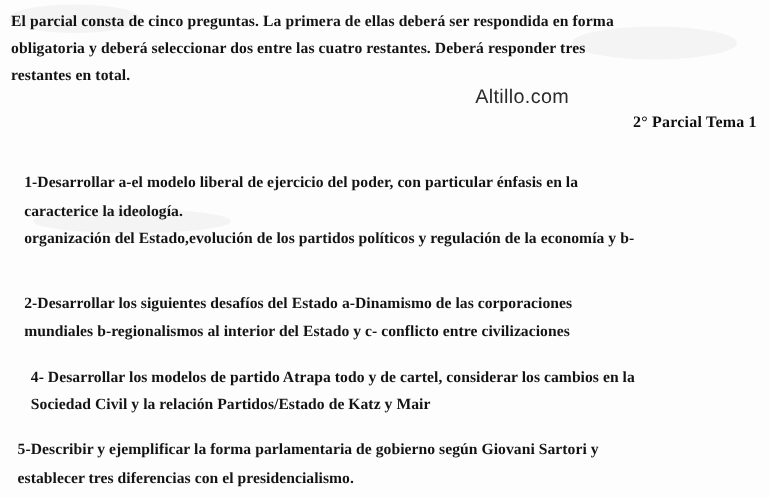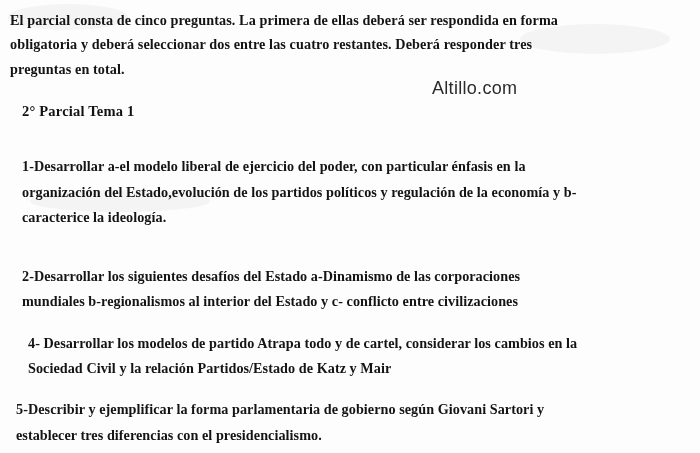--- a/index.html
+++ b/index.html
@@ -49,20 +49,21 @@
     color: #2b2b2b;
     letter-spacing: 0.3px;
   }
 
   .exam-title {
     margin: 22px 0 0 12px;
     font-size: 14.5px;
     font-weight: 700;
     letter-spacing: 0.2px;
     color: #111;
+    text-align: right;
   }
 
   .questions {
     margin: 16px 0 0 6px;
   }
   .q {
     margin: 0 0 16px 0;
     font-size: 14.2px;
     line-height: 1.78;
     color: #141414;
@@ -93,33 +94,33 @@
 
 <div class="page">
 
   <div class="blotch b1"></div>
   <div class="blotch b2"></div>
   <div class="blotch b3"></div>
 
   <p class="intro">
     <span class="ln">El parcial consta de cinco preguntas. La primera de ellas deberá ser respondida en forma</span>
     <span class="ln">obligatoria y deberá seleccionar dos  entre las cuatro restantes. Deberá responder tres</span>
-    <span class="ln">preguntas en total.</span>
+    <span class="ln">restantes en total.</span>
   </p>
 
   <div class="watermark">Altillo.com</div>
 
   <div class="exam-title">2° Parcial Tema 1</div>
 
   <div class="questions">
 
     <div class="q indent-1">
       <span class="ln">1-Desarrollar a-el modelo liberal de ejercicio del poder, con particular énfasis en la</span>
+      <span class="ln">caracterice la ideología.</span>
       <span class="ln">organización del Estado,evolución de los partidos políticos y regulación de la economía y b-</span>
-      <span class="ln">caracterice la ideología.</span>
     </div>
 
     <div class="q indent-1">
       <span class="ln">2-Desarrollar los  siguientes desafíos del Estado  a-Dinamismo de las corporaciones</span>
       <span class="ln">mundiales b-regionalismos al interior del Estado y c- conflicto entre civilizaciones</span>
     </div>
 
 
     <div class="q indent-2">
       <span class="ln">4- Desarrollar los modelos de partido Atrapa todo y de cartel, considerar los cambios en la</span>

